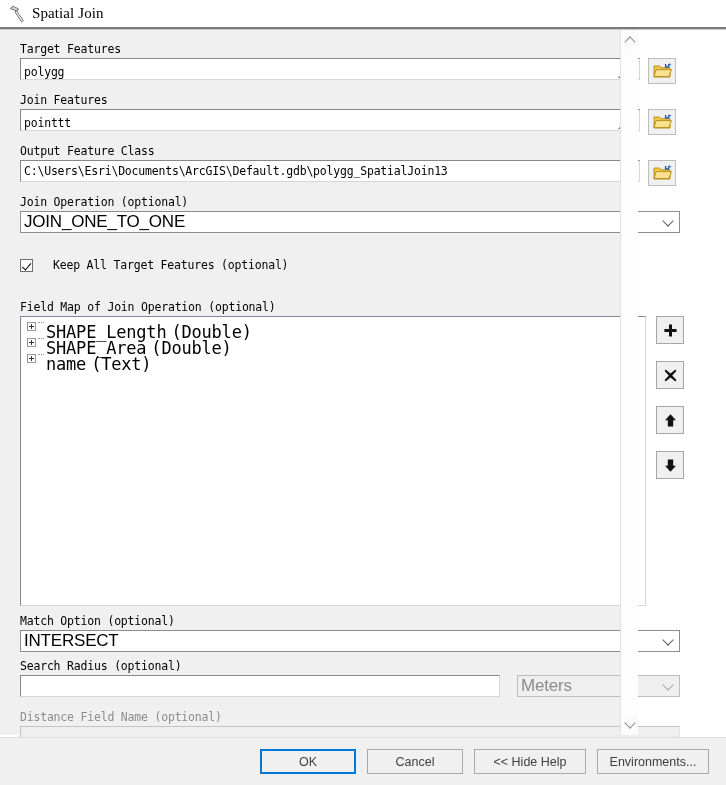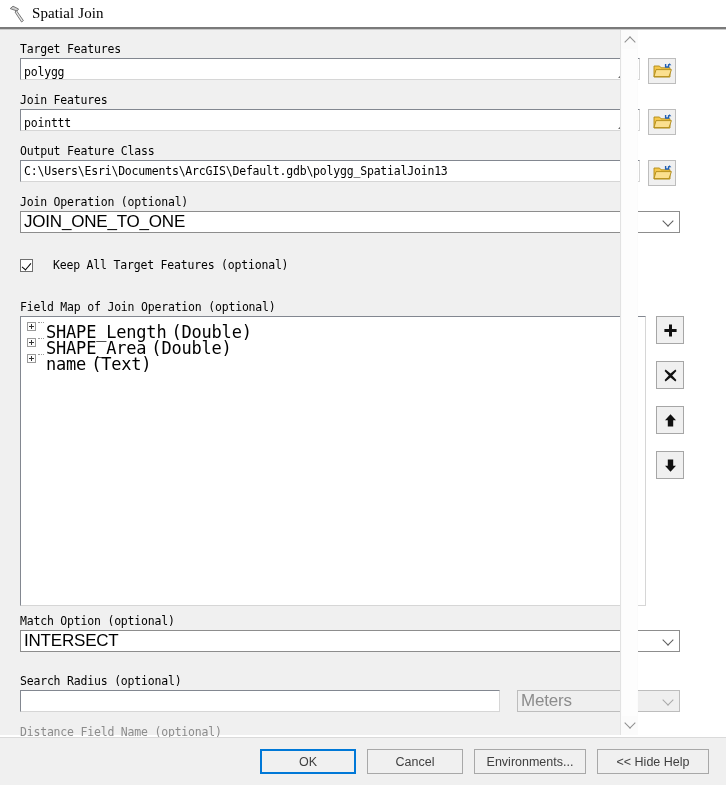--- a/index.html
+++ b/index.html
@@ -508,21 +508,21 @@
         </div>
         <div class="sq-btn">
           <svg width="15" height="15" viewBox="0 0 15 15">
             <path d="M7.5 13.8 L2 7.8 L4.8 7.8 L4.8 1.4 L10.2 1.4 L10.2 7.8 L13 7.8 Z" fill="#111"></path>
           </svg>
         </div>
       </div>
     </div>
 
     <div class="field-label" style="margin-top:8px;">Match Option (optional)</div>
-    <div class="combo-flat" style="width:660px;margin-bottom:22px;">
+    <div class="combo-flat" style="width:660px;margin-bottom:7px;">
       <span>INTERSECT</span>
       <span class="chev"></span>
     </div>
 
     <div class="field-label">Search Radius (optional)</div>
     <div class="searchrow" style="margin-bottom:13px;">
       <div class="tin" style="width:480px;"></div>
       <div class="combo-flat disabled" style="width:163px;margin-left:17px;">
         <span>Meters</span>
         <span class="chev"></span>
@@ -542,15 +542,15 @@
     <div class="sb-arrow down">
       <span class="sb-chev down"></span>
     </div>
   </div>
 </div>
 
 <div class="footer-sep"></div>
 <div class="footer">
   <div class="btn ok">OK</div>
   <div class="btn cancel">Cancel</div>
+  <div class="btn help">&lt;&lt; Hide Help</div>
   <div class="btn env">Environments...</div>
-  <div class="btn help">&lt;&lt; Hide Help</div>
 </div>
 
 </body></html>

